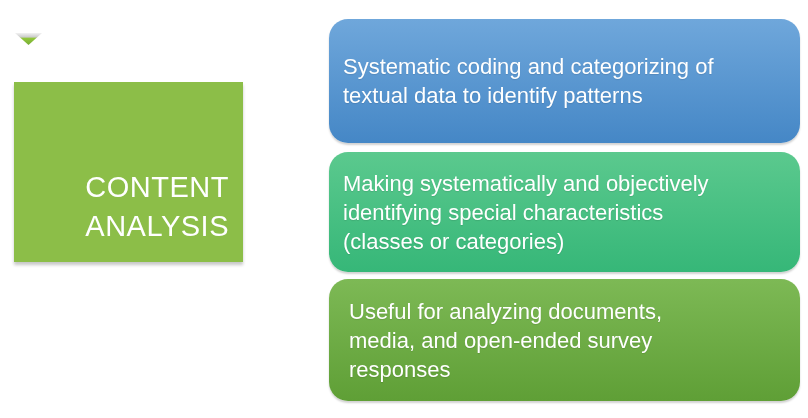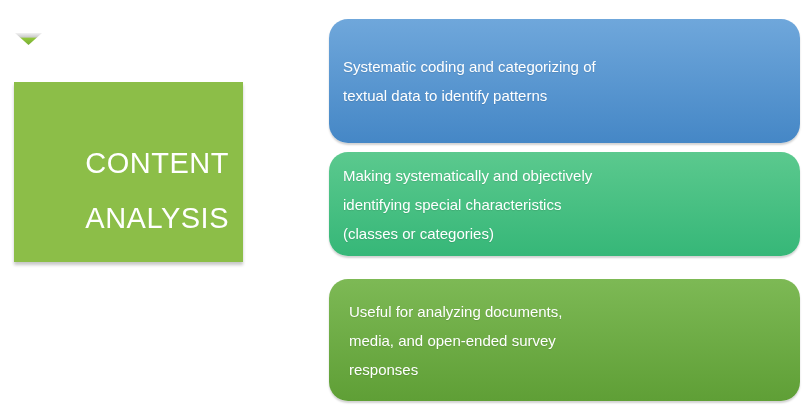--- a/index.html
+++ b/index.html
@@ -33,43 +33,43 @@
     display: flex;
     align-items: flex-end;
     justify-content: flex-end;
     padding: 0 14px 16px 10px;
     box-shadow: 0 3px 3px rgba(0,0,0,0.22);
   }
   .title-text {
     color: #ffffff;
     font-size: 29px;
     font-weight: 300;
-    line-height: 55px;
+    line-height: 39px;
     letter-spacing: 0.5px;
     text-align: right;
     white-space: pre-line;
   }
 
   .desc-box {
     position: absolute;
     left: 329px;
     width: 471px;
     border-radius: 19px;
     display: flex;
     align-items: center;
     padding: 0 20px 0 14px;
     box-shadow: 0 2px 2px rgba(0,0,0,0.18);
   }
   .desc-box-1 { top: 19px;  height: 124px; }
-  .desc-box-2 { top: 152px; height: 104px; }
+  .desc-box-2 { top: 152px; height: 120px; }
   .desc-box-3 { top: 279px; height: 122px; padding-left: 20px; }
 
   .desc-text {
     color: #ffffff;
-    font-size: 15px;
+    font-size: 22px;
     line-height: 29px;
     white-space: pre-line;
     text-shadow: 0 1px 1px rgba(0,0,0,0.10);
   }
 </style>
 </head>
 <body>
 
 <div class="slide">
 

